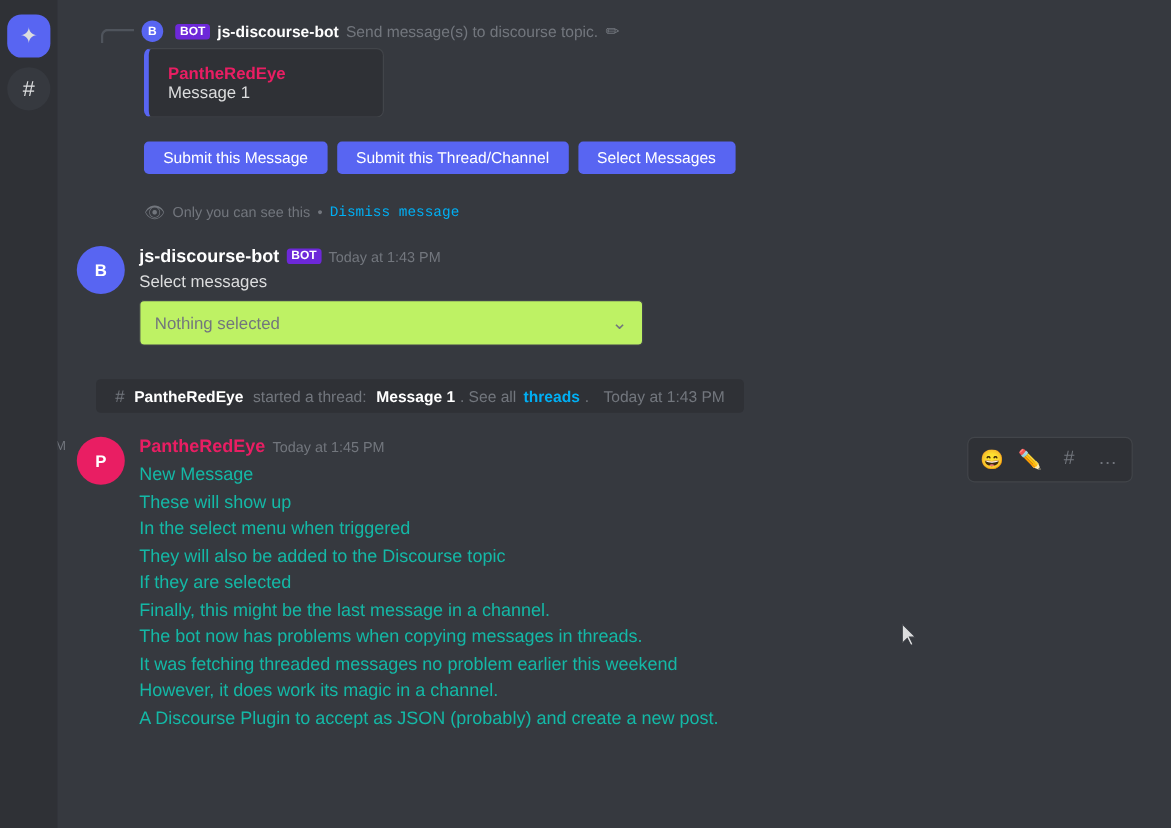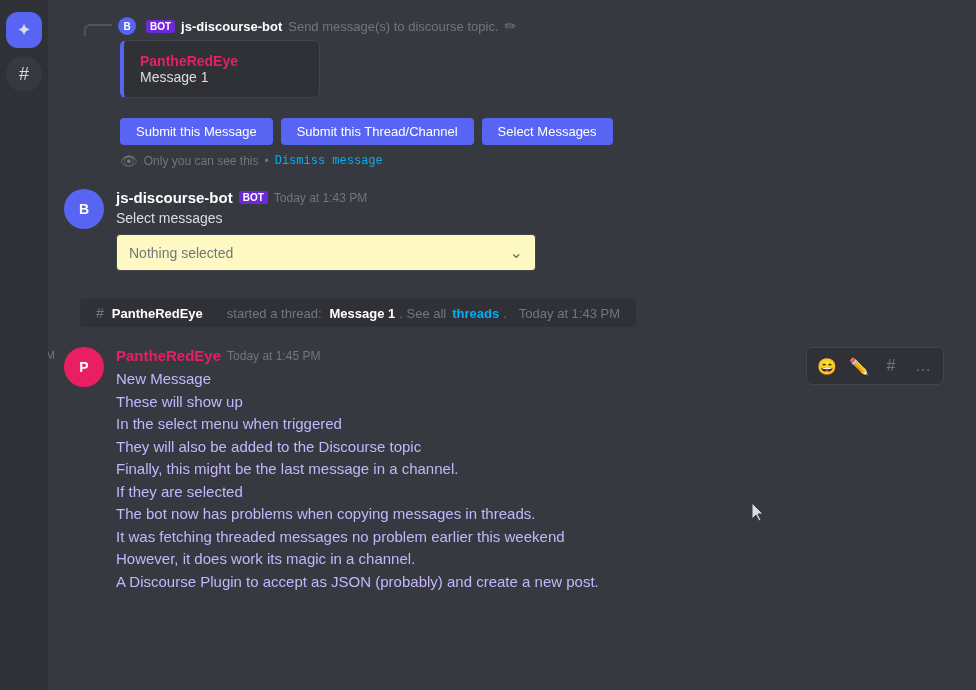--- a/index.html
+++ b/index.html
@@ -207,21 +207,21 @@
       font-size: 14px;
     }
 
     
     .select-label {
       color: #dcddde;
       margin-bottom: 8px;
     }
 
     .select-dropdown {
-      background: #fef9c3;
+      background: #bef264;
       border: 1px solid #42454a;
       border-radius: 4px;
       padding: 8px 12px;
       color: #72767d;
       display: flex;
       align-items: center;
       justify-content: space-between;
       cursor: pointer;
       min-width: 380px;
       max-width: 420px;
@@ -258,21 +258,21 @@
       font-weight: 600;
     }
 
     .thread-notification .bold-text {
       color: #fff;
       font-weight: 700;
     }
 
     
     .msg-line {
-      color: #c4b5fd;
+      color: #14b8a6;
       font-size: 15px;
       line-height: 1.5;
       margin-bottom: 0;
     }
 
     
     .time-left {
       position: absolute;
       left: -50px;
       top: 6px;
@@ -374,21 +374,21 @@
       <span class="edit-icon">✏</span>
     </div>
 
     <div style="margin-left: 56px; margin-bottom: 8px;">
       <div class="reply-card">
         <div class="sender">PantheRedEye</div>
         <div class="msg-preview">Message 1</div>
       </div>
     </div>
 
-    <div style="margin-left: 56px; margin-bottom: 8px;">
+    <div style="margin-left: 56px; margin-bottom: 24px;">
       <div class="action-buttons">
         <button class="btn btn-primary">Submit this Message</button>
         <button class="btn btn-primary">Submit this Thread/Channel</button>
         <button class="btn btn-primary">Select Messages</button>
       </div>
     </div>
 
     <div style="margin-left: 56px; margin-bottom: 16px;">
       <div class="ephemeral-notice">
         <span class="eye-icon">👁</span>
@@ -413,21 +413,21 @@
         </div>
       </div>
     </div>
 
     <div class="spacer"></div>
 
     <div class="section-divider">
       <div class="thread-notification">
         <span class="thread-icon">#</span>
         <span class="bold-text">PantheRedEye</span>
-        <span style="margin-left:20px;">started a thread:</span>
+        <span style="margin-left:4px;">started a thread:</span>
         <span class="bold-text" style="margin-left:4px;">Message 1</span>
         <span>. See all</span>
         <a href="#" style="margin-left:2px;text-align:center;">threads</a>
         <span>.</span>
         <span style="color:#72767d;margin-left:8px;">Today at 1:43 PM</span>
       </div>
     </div>
 
     <div class="outer-wrapper">
       <div class="message-block" style="position:relative;">
@@ -435,22 +435,22 @@
         <div class="avatar" style="background:#e91e63;font-size:14px;">P</div>
         <div class="message-content">
           <div class="message-header">
             <span class="username panthe">PantheRedEye</span>
             <span class="timestamp">Today at 1:45 PM</span>
           </div>
           <div class="msg-line">New Message</div>
           <div class="msg-line">These will show up</div>
           <div class="msg-line">In the select menu when triggered</div>
           <div class="msg-line">They will also be added to the Discourse topic</div>
+          <div class="msg-line">If they are selected</div>
           <div class="msg-line">Finally, this might be the last message in a channel.</div>
-          <div class="msg-line">If they are selected</div>
           <div class="msg-line">The bot now has problems when copying messages in threads.</div>
           <div class="msg-line">It was fetching threaded messages no problem earlier this weekend</div>
           <div class="msg-line">However, it does work its magic in a channel.</div>
           <div class="msg-line">A Discourse Plugin to accept as JSON (probably) and create a new post.</div>
         </div>
 
         <div class="hover-actions">
           <button class="hover-action-btn">😄</button>
           <button class="hover-action-btn">✏️</button>
           <button class="hover-action-btn">

